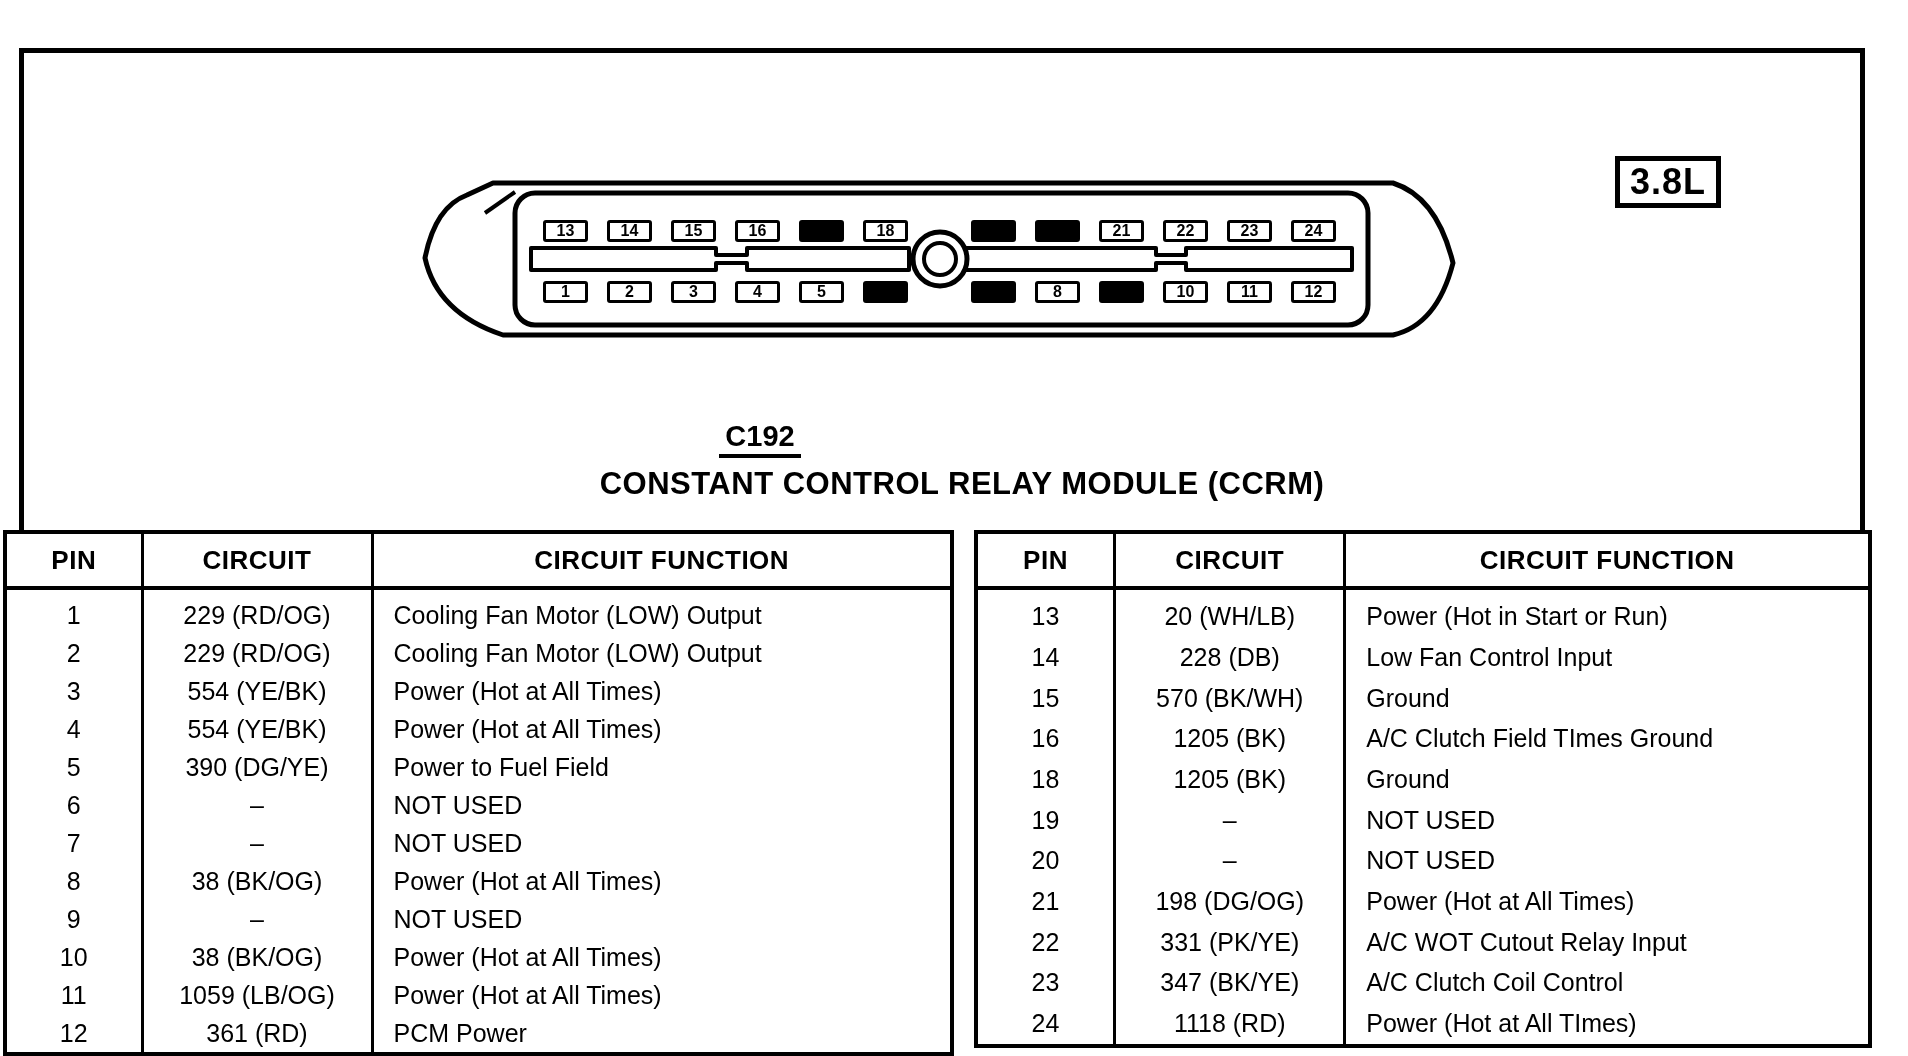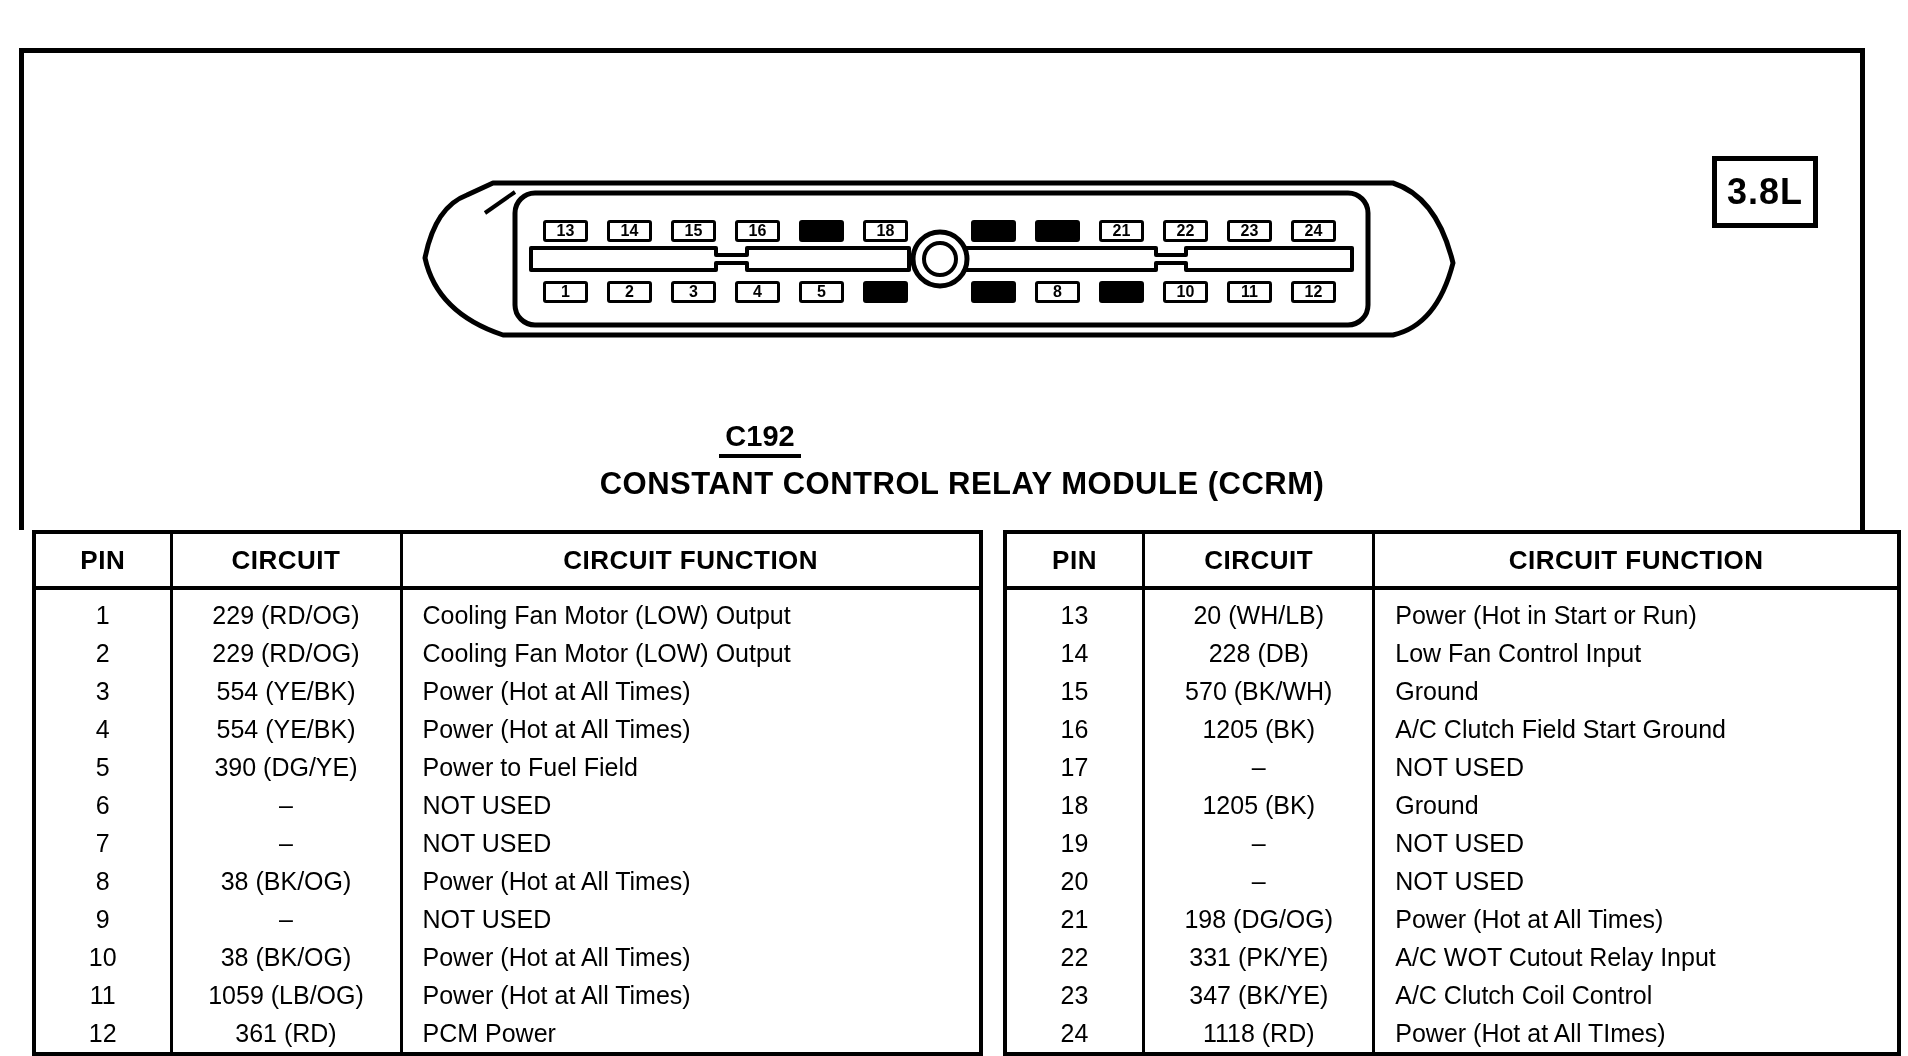--- a/index.html
+++ b/index.html
@@ -8,21 +8,21 @@
     font-family:"Liberation Sans", sans-serif;color:#000;
     -webkit-font-smoothing:antialiased;
   }
   
   .top-box{
     position:absolute;left:19px;top:48px;width:1846px;height:482px;
     border-top:5px solid #000;border-left:5px solid #000;border-right:5px solid #000;
     box-sizing:border-box;background:#fff;
   }
   .engine-badge{
-    position:absolute;left:1688px;top:103px;width:106px;height:72px;
+    position:absolute;left:1591px;top:103px;width:106px;height:52px;
     border:5px solid #000;box-sizing:border-box;
     display:flex;align-items:center;justify-content:center;
     font-size:36px;font-weight:700;letter-spacing:1px;
   }
   
   .connector{position:absolute;left:415px;top:175px;width:1060px;height:175px;}
   .connector svg{position:absolute;left:0;top:0;}
   .pin-group{position:absolute;display:flex;gap:19px;}
   .pg-tl{left:128px;top:45px;}
   .pg-tr{left:556px;top:45px;}
@@ -38,21 +38,21 @@
   .connector-id{
     position:absolute;left:0;top:420px;width:1520px;text-align:center;
     font-size:29px;font-weight:700;
   }
   .connector-id span{border-bottom:4px solid #000;padding:0 6px 2px 6px;}
   .connector-title{
     position:absolute;left:8px;top:466px;width:1908px;text-align:center;
     font-size:31px;font-weight:700;letter-spacing:.5px;
   }
   
-  .tables{position:absolute;left:32px;top:530px;width:1869px;height:518px;display:flex;gap:20px;}
+  .tables{position:absolute;left:3px;top:530px;width:1869px;height:518px;display:flex;gap:20px;}
   table.pin-table{
     border-collapse:collapse;table-layout:fixed;background:#fff;
     border:4px solid #000;height:518px;box-sizing:border-box;
   }
   table.left-t{width:960px;}
   table.right-t{width:907px;}
   .pin-table th{
     border-bottom:4px solid #000;border-right:3px solid #000;
     font-size:26px;font-weight:700;height:50px;letter-spacing:.5px;
   }
@@ -232,26 +232,21 @@
           <td class="c-func">Low Fan Control Input</td>
         </tr>
         <tr>
           <td class="c-pin">15</td>
           <td class="c-circuit">570 (BK/WH)</td>
           <td class="c-func">Ground</td>
         </tr>
         <tr>
           <td class="c-pin">16</td>
           <td class="c-circuit">1205 (BK)</td>
-          <td class="c-func">A/C Clutch Field Start Ground</td>
-        </tr>
-        <tr>
-          <td class="c-pin">17</td>
-          <td class="c-circuit">–</td>
-          <td class="c-func">NOT USED</td>
+          <td class="c-func">A/C Clutch Field TImes Ground</td>
         </tr>
         <tr>
           <td class="c-pin">18</td>
           <td class="c-circuit">1205 (BK)</td>
           <td class="c-func">Ground</td>
         </tr>
         <tr>
           <td class="c-pin">19</td>
           <td class="c-circuit">–</td>
           <td class="c-func">NOT USED</td>

